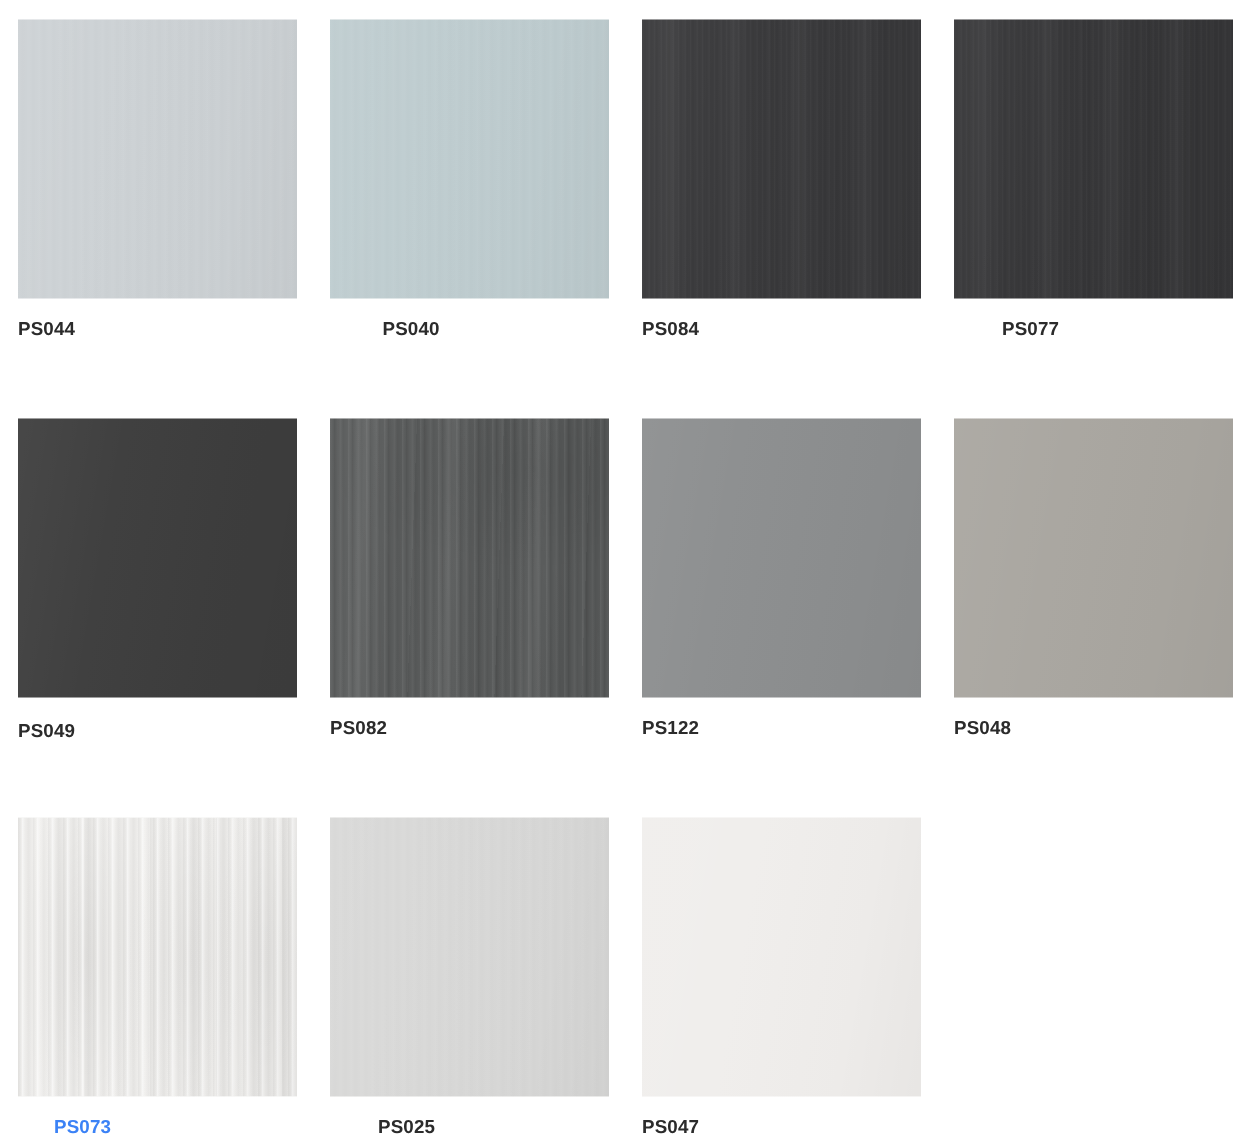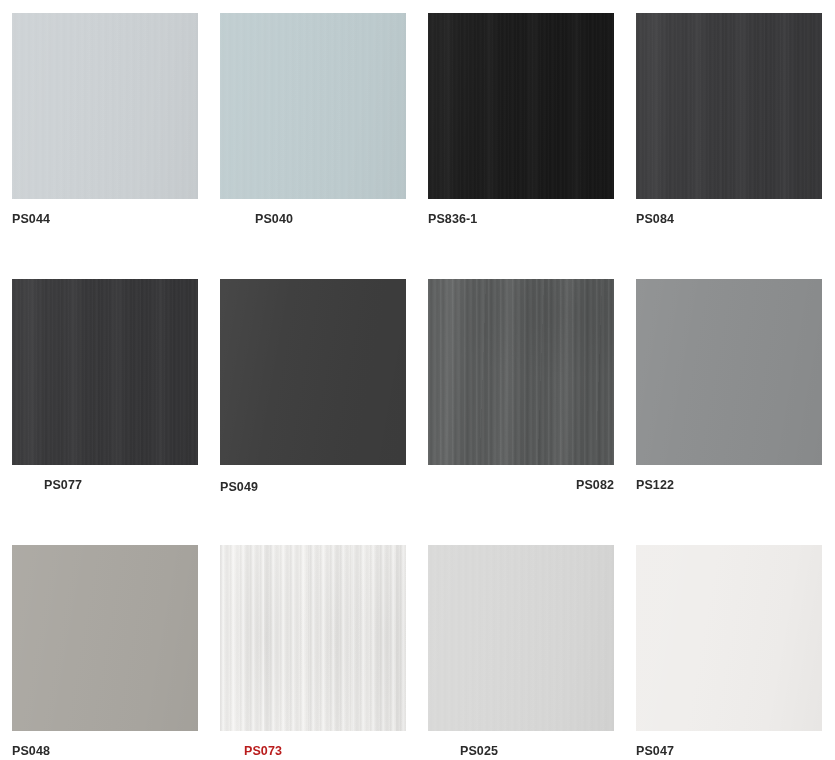--- a/index.html
+++ b/index.html
@@ -162,26 +162,20 @@
       </div>
       <div class="swatch-label" style="color: rgb(43, 43, 43);">PS044</div>
     </div>
     <div class="swatch-cell">
       <div class="swatch-tile" style="background-color: rgb(191, 205, 208);">
         <div class="grain grain-flat"></div>
       </div>
       <div class="swatch-label" style="color: rgb(43, 43, 43); padding-left: 35px;">PS040</div>
     </div>
     <div class="swatch-cell">
-      <div class="swatch-tile" style="background-color: rgb(25, 25, 25);">
-        <div class="grain grain-fine"></div>
-      </div>
-      <div class="swatch-label" style="color: rgb(43, 43, 43);">PS836-1</div>
-    </div>
-    <div class="swatch-cell">
       <div class="swatch-tile" style="background-color: rgb(58, 58, 60);">
         <div class="grain grain-fine"></div>
       </div>
       <div class="swatch-label" style="color: rgb(43, 43, 43);">PS084</div>
     </div>
     <div class="swatch-cell">
       <div class="swatch-tile" style="background-color: rgb(55, 55, 57);">
         <div class="grain grain-fine"></div>
       </div>
       <div class="swatch-label" style="color: rgb(43, 43, 43); margin-left: 32px;">PS077</div>
@@ -189,39 +183,39 @@
     <div class="swatch-cell">
       <div class="swatch-tile" style="background-color: rgb(61, 61, 61);">
         <div class="grain grain-none"></div>
       </div>
       <div class="swatch-label" style="color: rgb(43, 43, 43); margin-top: 14px;">PS049</div>
     </div>
     <div class="swatch-cell">
       <div class="swatch-tile" style="background-color: rgb(91, 93, 93);">
         <div class="grain grain-strong"></div>
       </div>
-      <div class="swatch-label" style="color: rgb(43, 43, 43); text-align: right;">PS082</div>
+      <div class="swatch-label" style="color: rgb(43, 43, 43);">PS082</div>
     </div>
     <div class="swatch-cell">
       <div class="swatch-tile" style="background-color: rgb(140, 142, 143);">
         <div class="grain grain-none"></div>
       </div>
       <div class="swatch-label" style="color: rgb(43, 43, 43);">PS122</div>
     </div>
     <div class="swatch-cell">
       <div class="swatch-tile" style="background-color: rgb(169, 166, 160);">
         <div class="grain grain-none"></div>
       </div>
       <div class="swatch-label" style="color: rgb(43, 43, 43);">PS048</div>
     </div>
     <div class="swatch-cell">
       <div class="swatch-tile" style="background-color: rgb(242, 241, 239);">
         <div class="grain grain-light"></div>
       </div>
-      <div class="swatch-label" style="color: #b91c1c; padding-left: 24px;">PS073</div>
+      <div class="swatch-label" style="color: #3b82f6; padding-left: 24px;">PS073</div>
     </div>
     <div class="swatch-cell">
       <div class="swatch-tile" style="background-color: rgb(217, 217, 216);">
         <div class="grain grain-flat"></div>
       </div>
       <div class="swatch-label" style="color: rgb(43, 43, 43); padding-left: 32px;">PS025</div>
     </div>
     <div class="swatch-cell">
       <div class="swatch-tile" style="background-color: rgb(240, 238, 236);">
         <div class="grain grain-none"></div>

